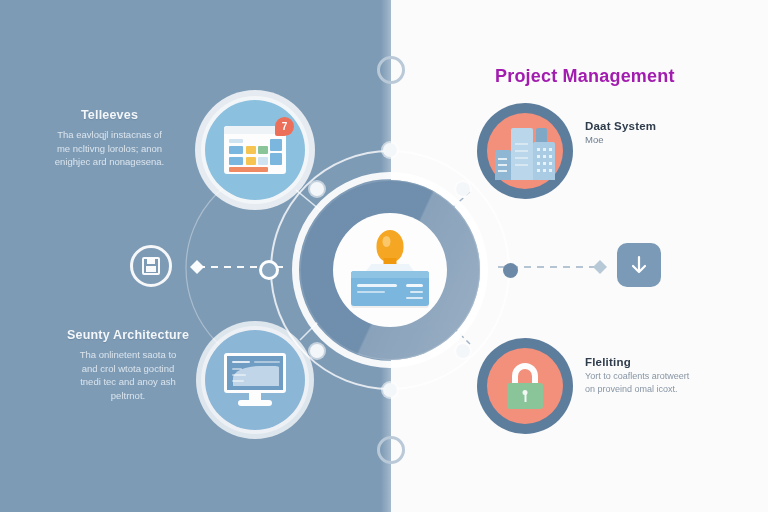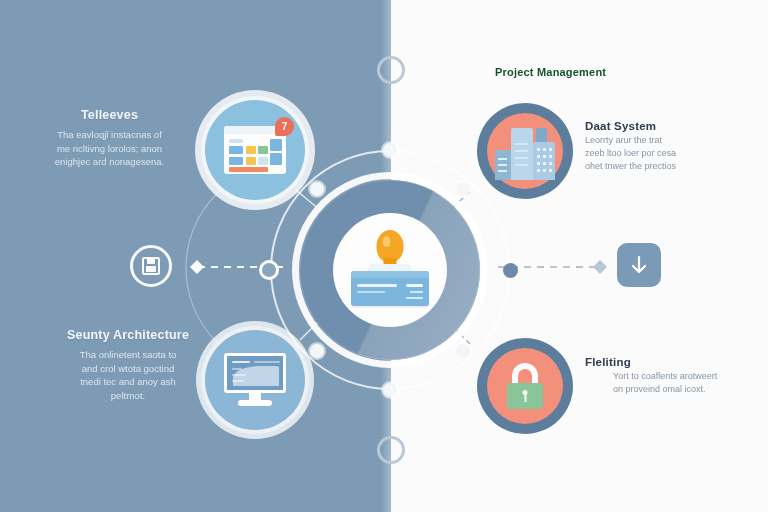--- a/index.html
+++ b/index.html
@@ -179,21 +179,21 @@
   .tb-right .h{color:#2e3c4c;font-size:11.5px;margin-bottom:2px;}
   .tb-right .sub{color:#6d7d8d;font-size:9.5px;margin-bottom:4px;}
   .tb-right .p{color:#8795a4;font-size:9px;line-height:13px;}
 
   #t-telleeves{left:22px;top:108px;width:175px;}
   #t-sysarch{left:48px;top:328px;width:160px;}
   #t-projmgmt{left:495px;top:66px;width:230px;}
   #t-datasec{left:585px;top:120px;width:150px;}
   #t-fleliting{left:585px;top:356px;width:150px;}
 
-  #t-projmgmt .h{font-size:11px;color:#14532d;}
+  #t-projmgmt .h{font-size:18px;color:#a21caf;}
 </style>
 </head>
 <body>
 
 <div id="stage">
 
   <div class="panel-left"></div>
   <div class="panel-right"></div>
 
   <svg class="links" viewBox="0 0 768 512">
@@ -351,24 +351,22 @@
 tnedi tec and anoy ash
 peltrnot.</div>
   </div>
 
   <div class="tb tb-right" id="t-projmgmt">
     <div class="h">Project Management</div>
   </div>
 
   <div class="tb tb-right" id="t-datasec">
     <div class="h">Daat System</div>
-    <div class="p" style="white-space:pre-line;">Leorrty arur the trat
-zeeb ltoo loer por cesa
-ohet tnwer the prectios</div>
+    <div class="sub">Moe</div>
   </div>
 
   <div class="tb tb-right" id="t-fleliting">
     <div class="h">Fleliting</div>
-    <div class="p" style="white-space:pre-line;margin-left:28px;">Yort to coaflents arotweert
+    <div class="p" style="white-space:pre-line;">Yort to coaflents arotweert
 on proveind omal icoxt.</div>
   </div>
 
 </div>
 
 </body></html>

